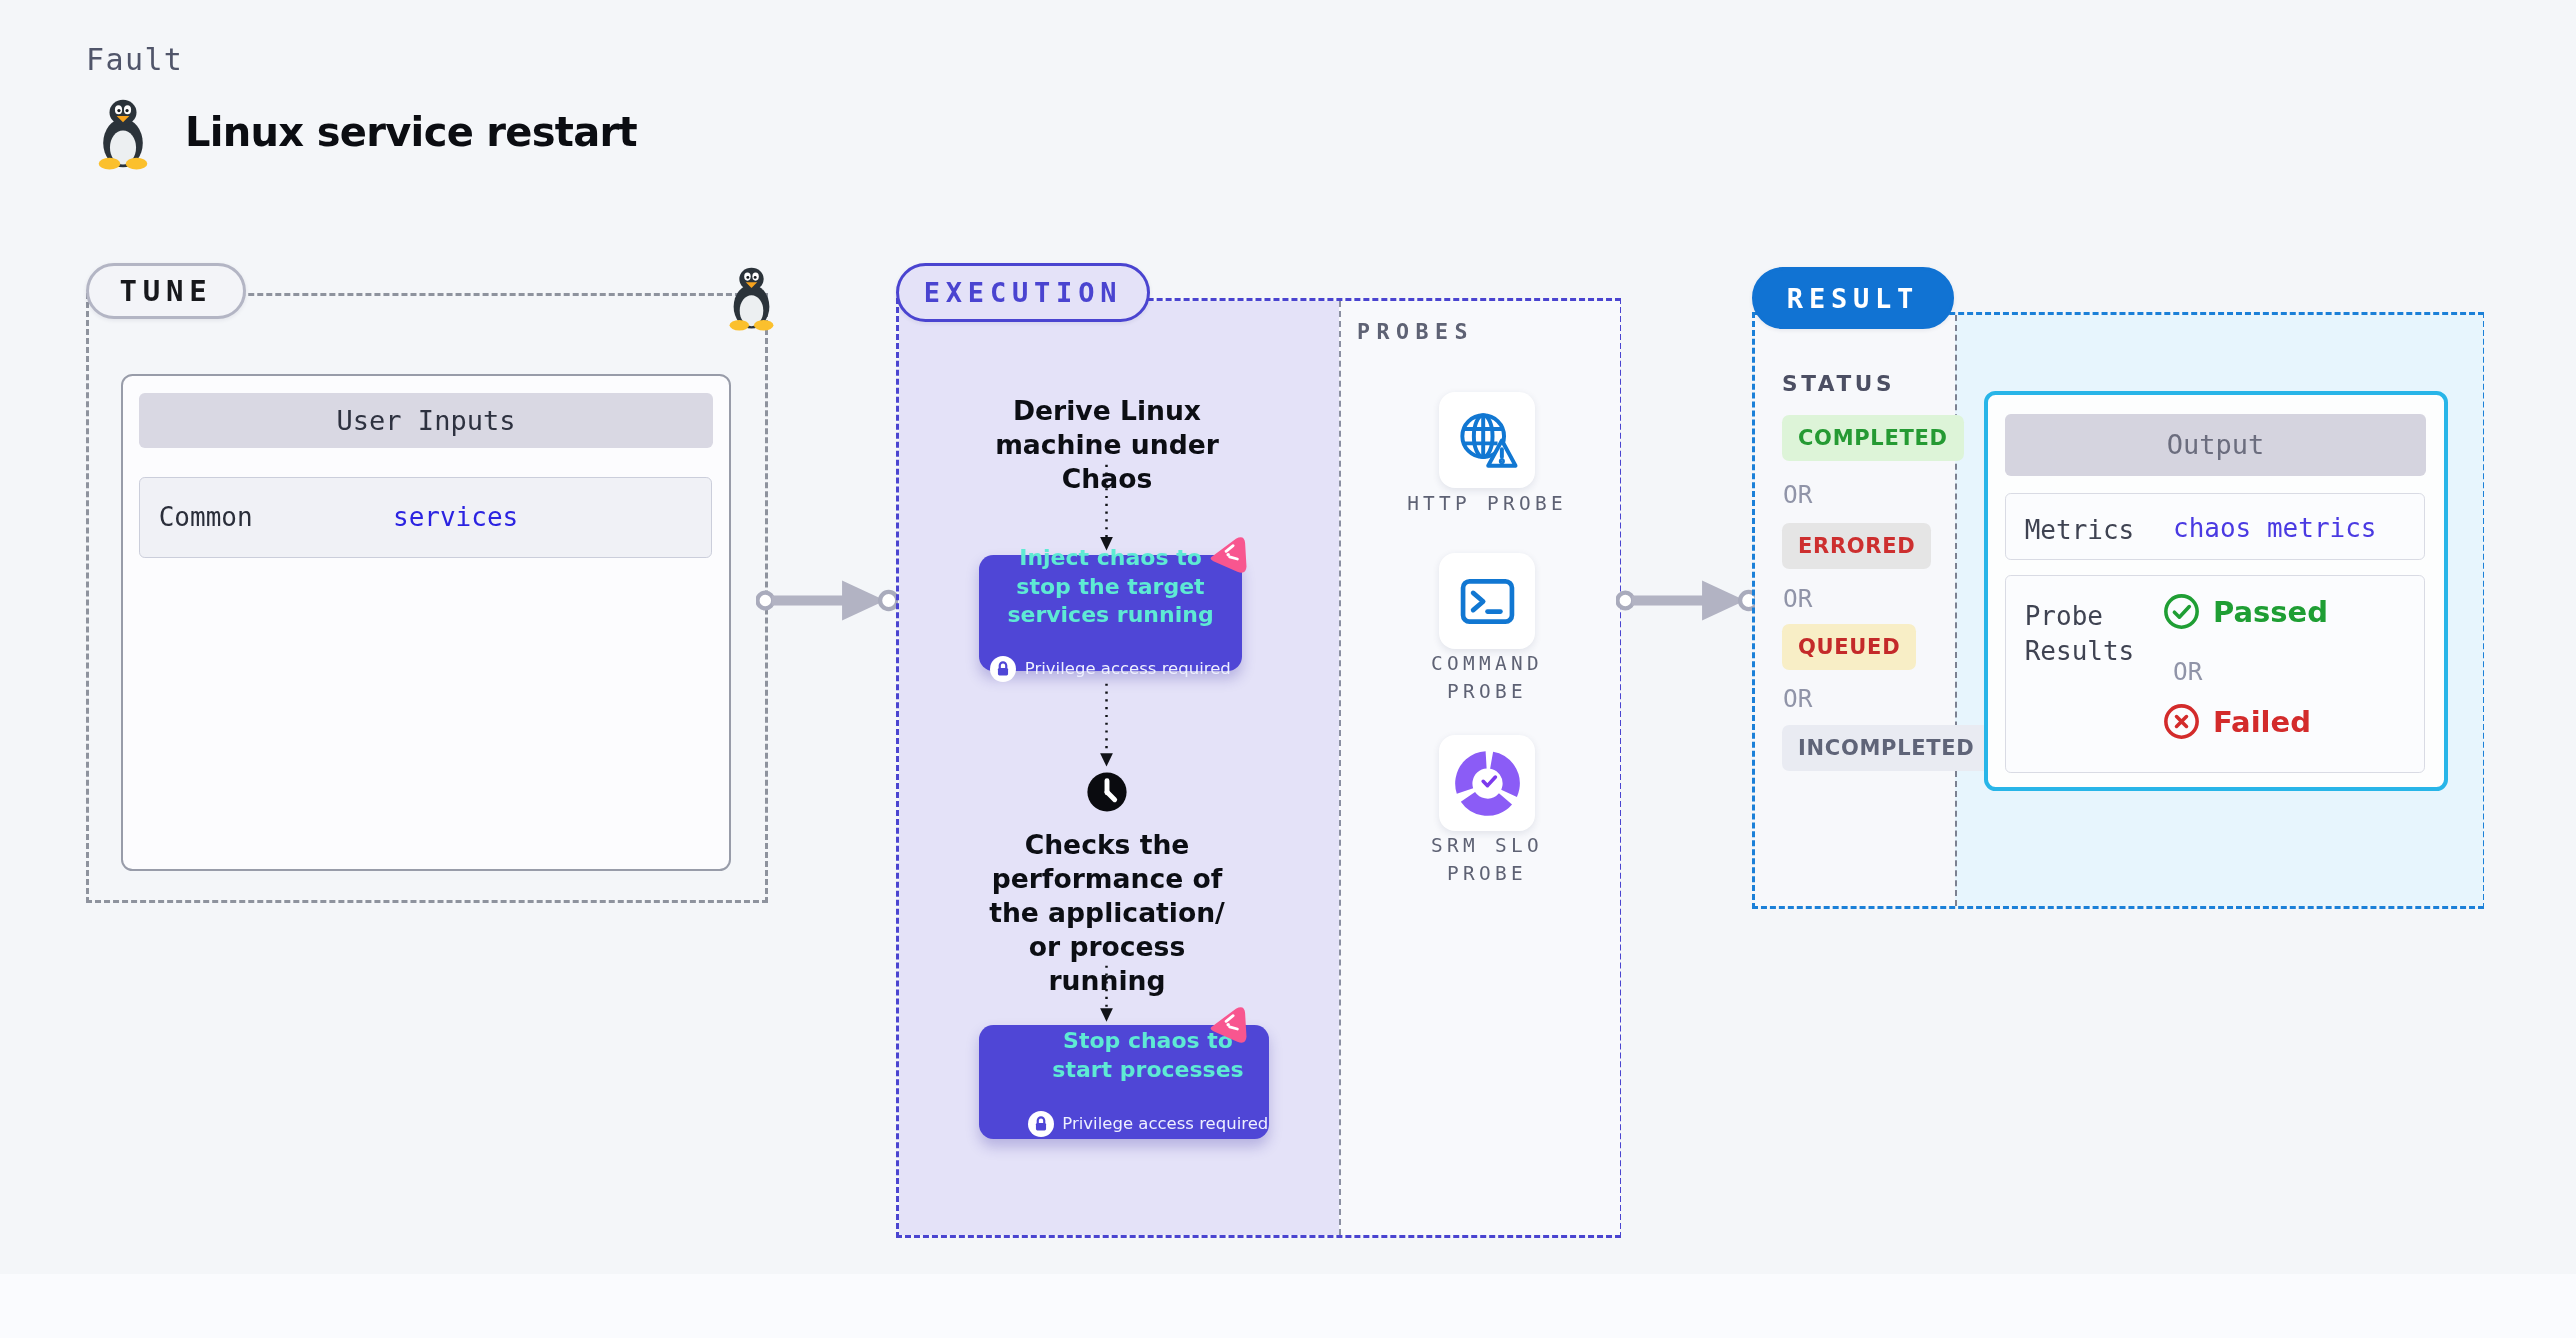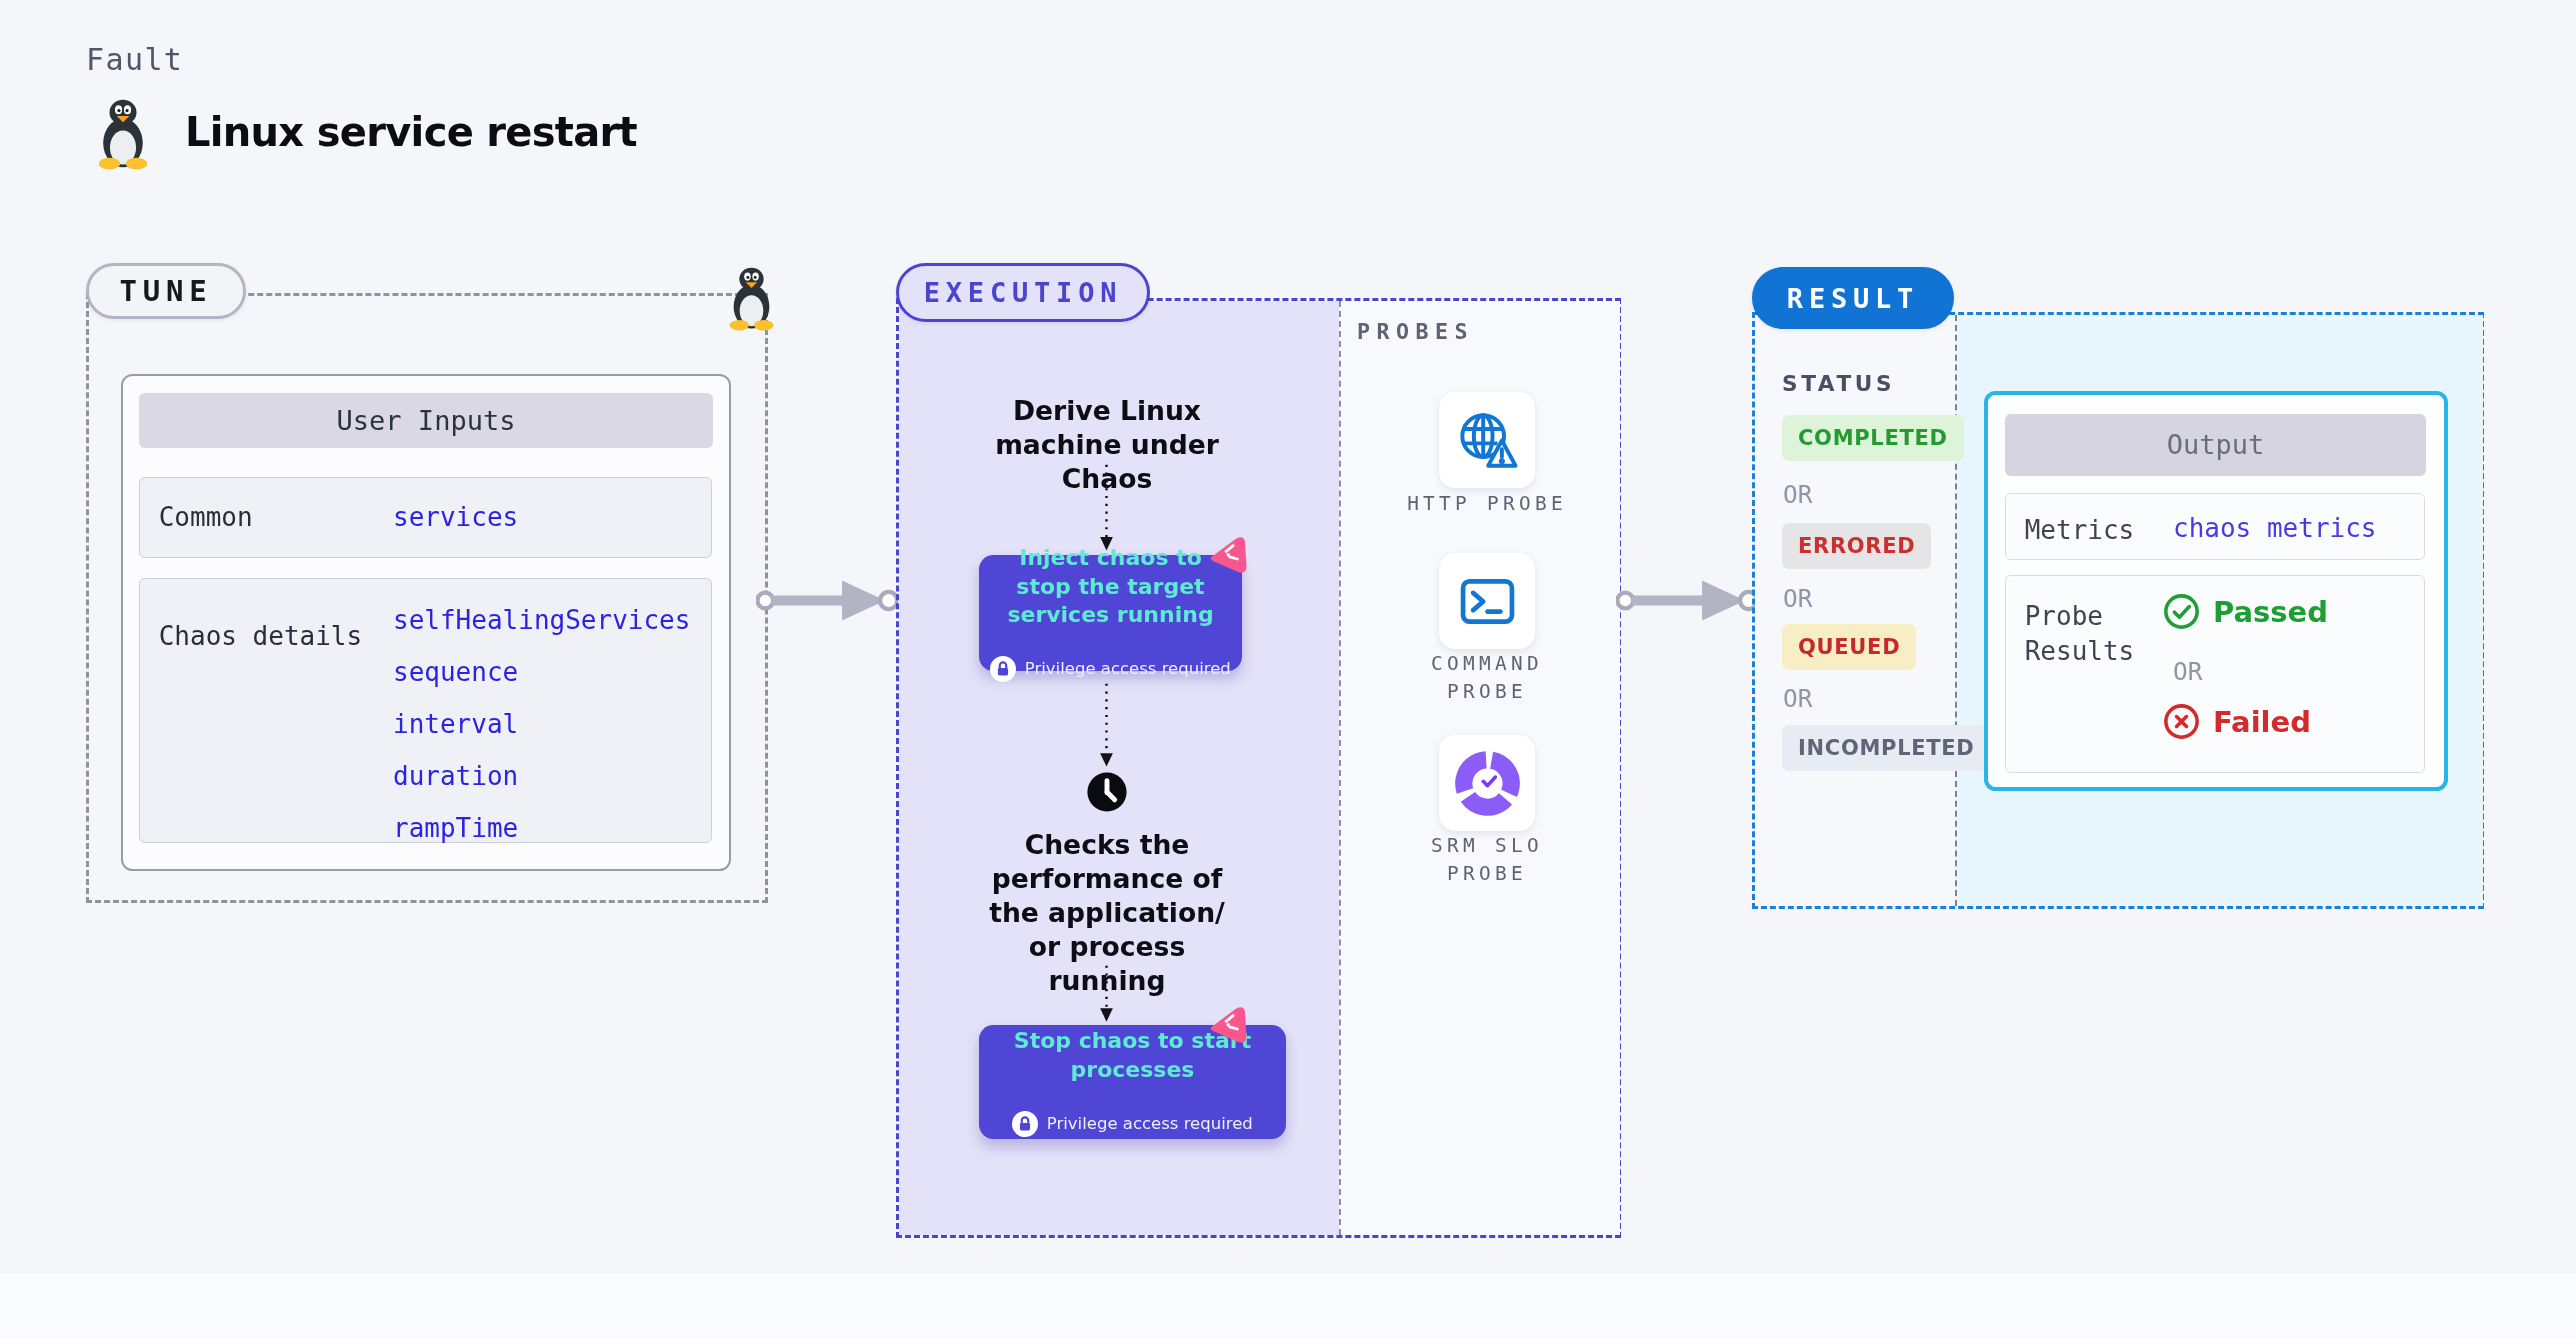--- a/index.html
+++ b/index.html
@@ -154,30 +154,20 @@
     </svg>
 
   <div class="abs ui-card" style="left:121px;top:374px;width:606px;height:493px;">
     <div class="ui-header mono abs" style="left:16px;top:17px;width:574px;height:55px;">User Inputs</div>
 
     <div class="ui-row abs" style="left:16px;top:101px;width:571px;height:79px;">
       <span class="ui-label mono abs" style="left:18.7px;top:24.4px;">Common</span>
       <span class="ui-val mono abs" style="left:253px;top:24.4px;">services</span>
     </div>
 
-    <div class="ui-row abs" style="left:16px;top:202px;width:571px;height:263px;">
-      <span class="ui-label mono abs" style="left:18.7px;top:42px;">Chaos details</span>
-      <div class="abs" style="left:253px;top:26px;display:flex;flex-direction:column;gap:22px;">
-        <span class="ui-val mono">selfHealingServices</span>
-        <span class="ui-val mono">sequence</span>
-        <span class="ui-val mono">interval</span>
-        <span class="ui-val mono">duration</span>
-        <span class="ui-val mono">rampTime</span>
-      </div>
-    </div>
   </div>
 
   <svg class="abs" style="left:756px;top:576px;" width="142" height="49" viewBox="0 0 198 68">
       <use href="#greyarrow"></use>
     </svg>
 
   <div class="abs exec-box" style="left:896px;top:298px;width:719px;height:934px;">
     <div class="exec-fill abs" style="left:0;top:0;width:440px;height:100%;"></div>
     <div class="probes-area abs" style="left:440px;top:0;width:279px;height:100%;"></div>
   </div>
@@ -212,21 +202,21 @@
       <use href="#clockicon"></use>
     </svg>
 
   <div class="abs flow-text sans" style="left:981px;top:828px;width:252px;">Checks the performance of the application/ or process running</div>
 
   <svg class="abs" style="left:1098px;top:965px;" width="17" height="58" viewBox="0 0 24 80">
     <path d="M12 0 V60" stroke="#111318" stroke-width="3.5" stroke-dasharray="3 8" fill="none"></path>
     <polygon points="3,60 21,60 12,79" fill="#111318"></polygon>
   </svg>
 
-  <div class="abs chaos-card" style="left:979px;top:1025px;width:307px;height:114px;">
+  <div class="abs chaos-card" style="left:979px;top:1025px;width:242px;height:114px;padding-left:48px;">
     <div class="chaos-card-title sans">Stop chaos to start processes</div>
     <div class="priv-row">
       <svg width="26" height="26" viewBox="0 0 36 36">
           <use href="#lockcirc"></use>
         </svg>
       <span class="priv-text sans">Privilege access required</span>
     </div>
   </div>
   <svg class="abs" style="left:1205px;top:1003px;" width="45" height="45" viewBox="0 0 64 64">
       <use href="#chaoslogo"></use>

